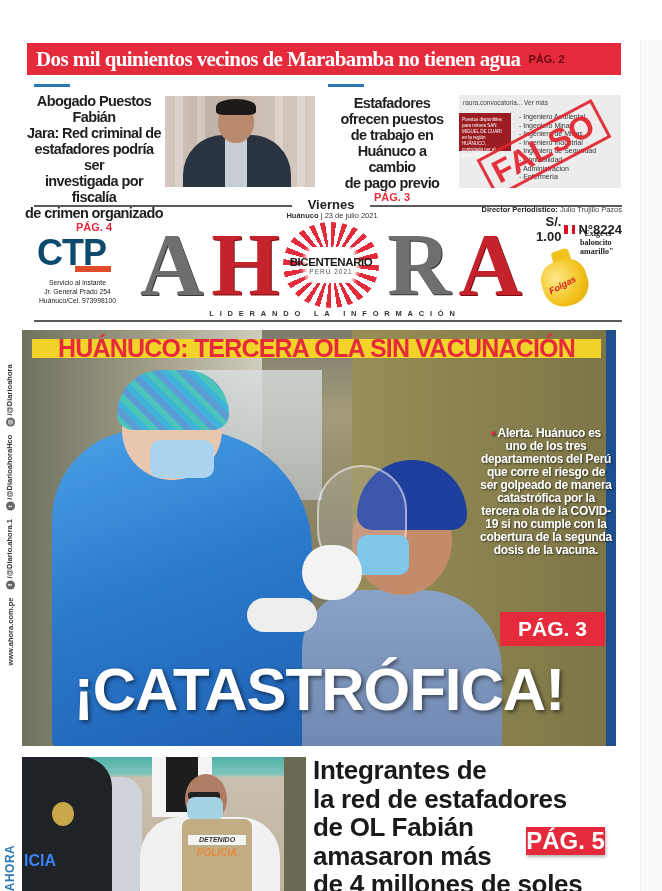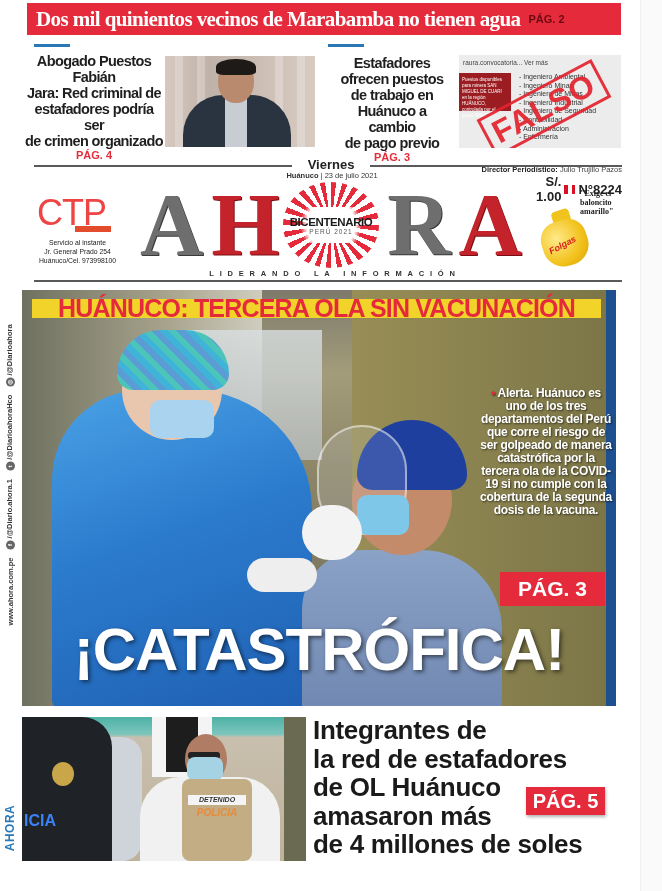--- a/index.html
+++ b/index.html
@@ -1,17 +1,17 @@
 <!DOCTYPE html>
 <html><head>
 <meta charset="utf-8">
 <style>
   * { box-sizing: border-box; margin: 0; padding: 0; }
   body { width: 662px; height: 891px; background: #ffffff; position: relative; overflow: hidden; font-family: "Liberation Sans", sans-serif; }
-  .abs { position: absolute; }
+  .abs { position: absolute; margin-top: 40px; }
 
   
   .top-banner { left: 27px; top: 3px; width: 594px; height: 32px; background: #e52b3b; display: flex; align-items: center; padding-left: 9px; }
   .top-banner .headline { font-family: "Liberation Serif", serif; font-weight: bold; color: #fff; font-size: 21px; letter-spacing: -0.6px; }
   .top-banner .pag { font-family: "Liberation Sans", sans-serif; font-weight: bold; color: #6b0a12; font-size: 11px; margin-left: 8px; }
 
   .blue-rule { height: 3px; background: #2b78b7; width: 36px; }
 
   .teaser-title { font-family: "Liberation Sans", sans-serif; font-weight: bold; color: #1f1f1f; text-align: center; line-height: 16px; font-size: 14.5px; letter-spacing: -0.6px; }
   .teaser-pag { font-weight: bold; color: #e52b3b; font-size: 11px; text-align: center; }
@@ -35,21 +35,21 @@
   .masthead-day { left: 300px; top: 157px; width: 62px; text-align: center; font-weight: bold; font-size: 13px; color: #222; }
   .masthead-date { left: 282px; top: 171px; width: 100px; text-align: center; font-size: 7.5px; color: #333; }
   .masthead-date b { font-weight: bold; }
   .director { left: 470px; top: 165px; width: 152px; text-align: right; font-size: 7.5px; color: #444; }
   .director b { font-weight: bold; color: #222; }
   .price-row { left: 520px; top: 174px; width: 102px; text-align: right; font-size: 13px; font-weight: bold; color: #222; display: flex; justify-content: flex-end; align-items: center; gap: 3px; }
   .flag { display: inline-flex; width: 12px; height: 9px; }
   .flag span { flex: 1; }
 
   .ctp-logo { left: 37px; top: 196px; width: 78px; }
-  .ctp-logo .letters { font-weight: normal; font-size: 36px; color: #ef4444; letter-spacing: -1px; line-height: 34px; font-family: "Liberation Sans", sans-serif; }
+  .ctp-logo .letters { font-weight: bold; font-size: 36px; color: #0c4a6e; letter-spacing: -1px; line-height: 34px; font-family: "Liberation Sans", sans-serif; }
   .ctp-logo .bar { position: absolute; left: 38px; top: 30px; width: 36px; height: 6px; background: #e24b2c; }
   .ctp-info { left: 30px; top: 238px; width: 95px; text-align: center; font-size: 6.8px; color: #222; line-height: 9px; }
 
   .ahora-word { left: 140px; top: 182px; width: 380px; height: 80px; display: flex; align-items: flex-end; justify-content: space-between; }
   .ahora-word .L { font-family: "Liberation Serif", serif; font-weight: bold; font-size: 88px; line-height: 74px; letter-spacing: -2px; }
   .ahora-word .gray { color: #6e6e6e; text-shadow: 1px 1px 0 #3a3a3a; }
   .ahora-word .red { color: #c4232b; text-shadow: 1px 1px 0 #7a0e14; }
   .bicentenario { left: 283px; top: 182px; width: 96px; height: 86px; border-radius: 50%; background: repeating-conic-gradient(#e52b3b 0deg 7deg, #ffffff 7deg 15deg); display: flex; flex-direction: column; align-items: center; justify-content: center; }
   .bicentenario .inner { background: radial-gradient(circle,#fff 55%, rgba(255,255,255,0) 70%); width: 80px; height: 36px; display: flex; flex-direction: column; align-items: center; justify-content: center; }
   .bicentenario .t1 { font-weight: bold; font-size: 11.5px; color: #1a1a1a; letter-spacing: -0.4px; }
@@ -110,38 +110,39 @@
   .police-photo .officer-back { position: absolute; left: 130px; top: 0; width: 60px; height: 60px; background: #f4f4f4; }
   .police-photo .officer-back .v { position: absolute; left: 14px; top: 0; width: 32px; height: 55px; background: #1d1d1d; }
   .police-photo .officer-right { position: absolute; left: 262px; top: 0; width: 22px; height: 144px; background: #6a6a52; }
 
   .side-logo { left: 2px; top: 800px; width: 16px; height: 56px; }
   .side-logo .rot { position: absolute; left: 50%; top: 50%; transform: translate(-50%,-50%) rotate(-90deg); font-weight: bold; font-size: 12px; color: #2b78b7; letter-spacing: 0.5px; }
 
   .bottom-headline { left: 313px; top: 716px; width: 310px; font-weight: bold; font-size: 26px; line-height: 28.5px; color: #1a1a1a; letter-spacing: -0.3px; }
   .bottom-headline div { white-space: nowrap; }
   .bottom-pag { left: 526px; top: 787px; width: 79px; height: 28px; background: #e52b3b; display: flex; align-items: center; justify-content: center; box-shadow: 1px 2px 3px rgba(0,0,0,0.3); }
-  .bottom-pag span { color: #fff; font-weight: bold; font-size: 20px; }
+  .bottom-pag span { color: #fff; font-weight: bold; font-size: 24px; }
 
   .right-edge { left: 640px; top: 0; width: 22px; height: 891px; background: #fafafa; border-left: 1px solid #f0f0f0; }
 </style>
 </head>
 <body>
 
 <div class="abs top-banner">
   <span class="headline">Dos mil quinientos vecinos de Marabamba no tienen agua</span>
   <span class="pag">PÁG. 2</span>
 </div>
 
 <div class="abs blue-rule" style="left:34px; top:44px;"></div>
 <div class="abs" style="left:24px; top:53px; width:140px;">
   <div class="teaser-title">
     <div>Abogado Puestos Fabián</div>
     <div>Jara: Red criminal de</div>
     <div>estafadores podría ser</div>
+    <div>investigada por fiscalía</div>
     <div>de crimen organizado</div>
   </div>
   <div class="teaser-pag">PÁG. 4</div>
 </div>
 <div class="abs photo-lawyer">
   <div class="stripe" style="left:10px"></div>
     <div class="stripe" style="left:32px"></div>
     <div class="stripe" style="left:110px"></div>
     <div class="stripe" style="left:132px"></div>
   <div class="jacket"></div>
@@ -287,21 +288,21 @@
     <div class="pol">POLICIA</div>
   </div>
   <div class="officer-right"></div>
 </div>
 <div class="abs side-logo">
   <div class="rot">AHORA</div>
 </div>
 <div class="abs bottom-headline">
   <div>Integrantes de</div>
   <div>la red de estafadores</div>
-  <div>de OL Huánuco</div>
+  <div>de OL Fabián</div>
   <div>amasaron más</div>
   <div>de 4 millones de soles</div>
 </div>
 <div class="abs bottom-pag">
   <span>PÁG. 5</span>
 </div>
 
 <div class="abs right-edge"></div>
 
 </body></html>

